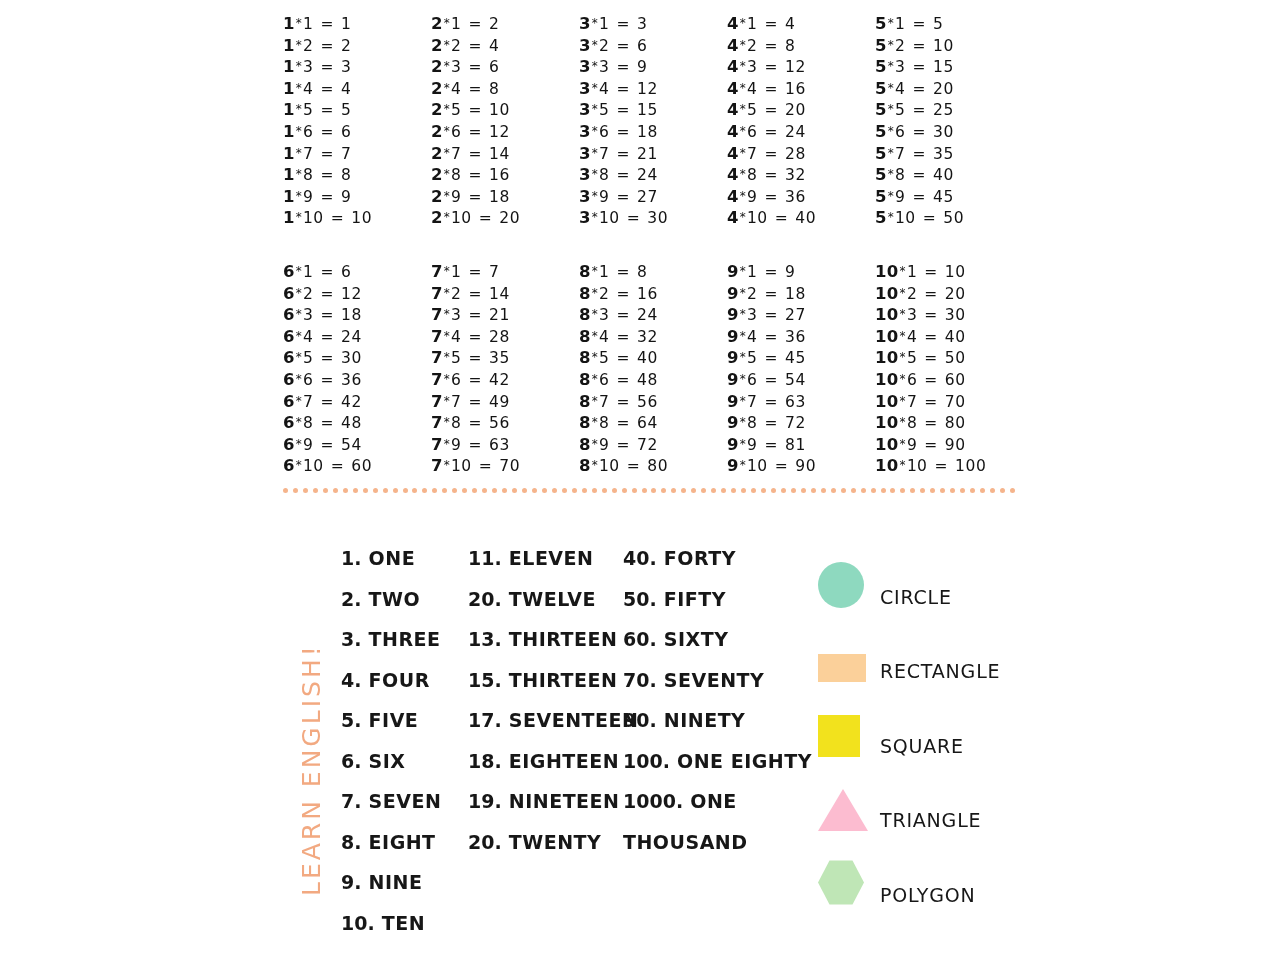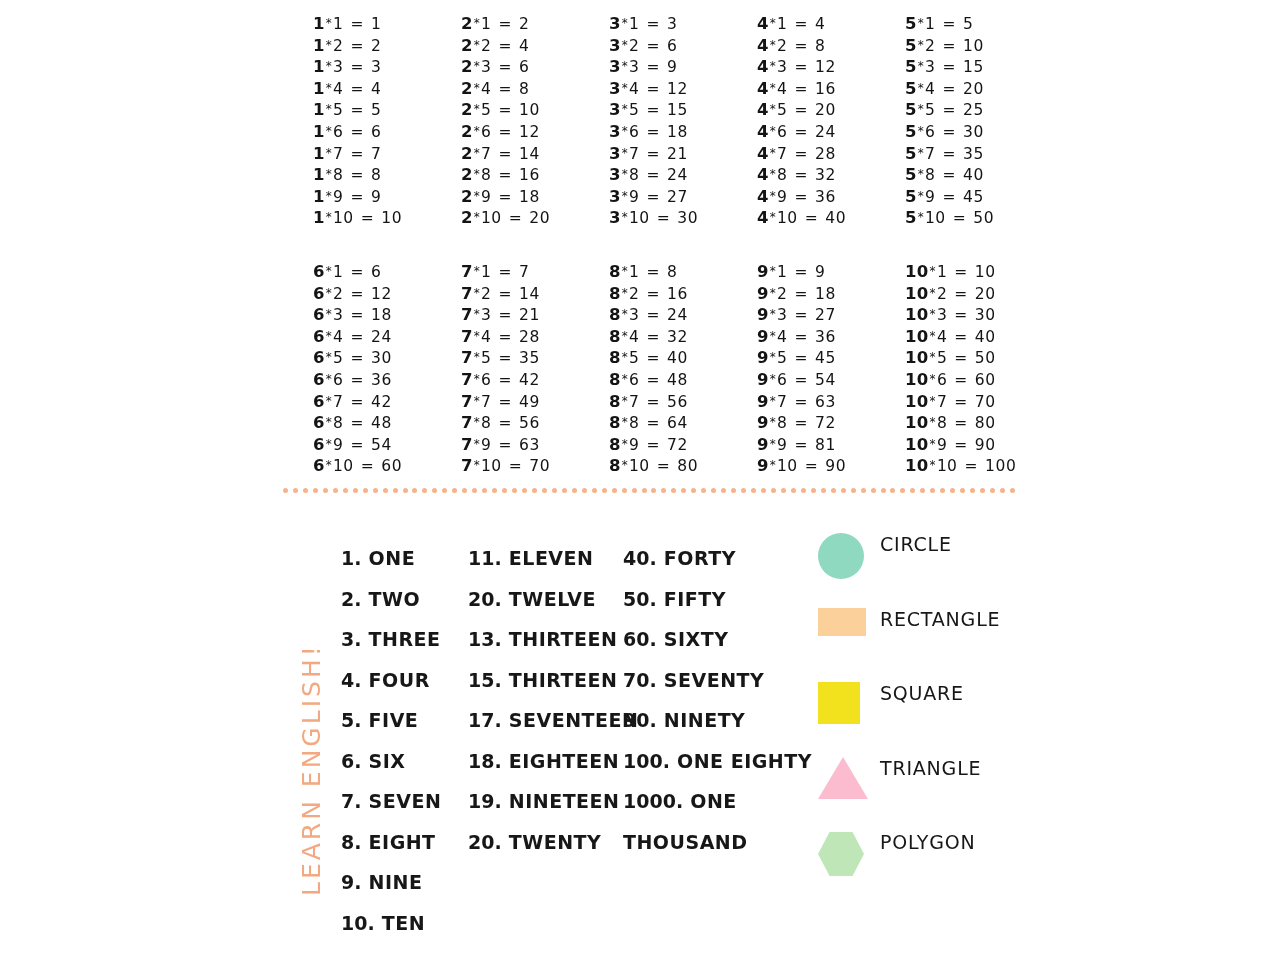--- a/index.html
+++ b/index.html
@@ -25,21 +25,20 @@
   }
   .table-row {
     display: flex;
     flex-direction: row;
   }
   .table-row.second {
     margin-top: 32px;
   }
   .table-block {
     width: 148px;
-    margin-left: 30px;
   }
   .eq-line {
     font-size: 15.5px;
     line-height: 19.6px;
     white-space: nowrap;
     letter-spacing: 0.3px;
     color: #141414;
   }
   .eq-line .lhs {
     font-weight: bold;
@@ -124,21 +123,21 @@
   
   #shapes-legend {
     position: absolute;
     left: 535px;
     top: 5px;
     width: 215px;
   }
   .shape-row {
     height: 74.5px;
     display: flex;
-    align-items: flex-start;
+    align-items: flex-end;
   }
   .shape-slot {
     width: 62px;
     display: flex;
     justify-content: flex-start;
     align-items: center;
   }
   .shape-label {
     font-family: "DejaVu Sans", sans-serif;
     font-size: 19px;

